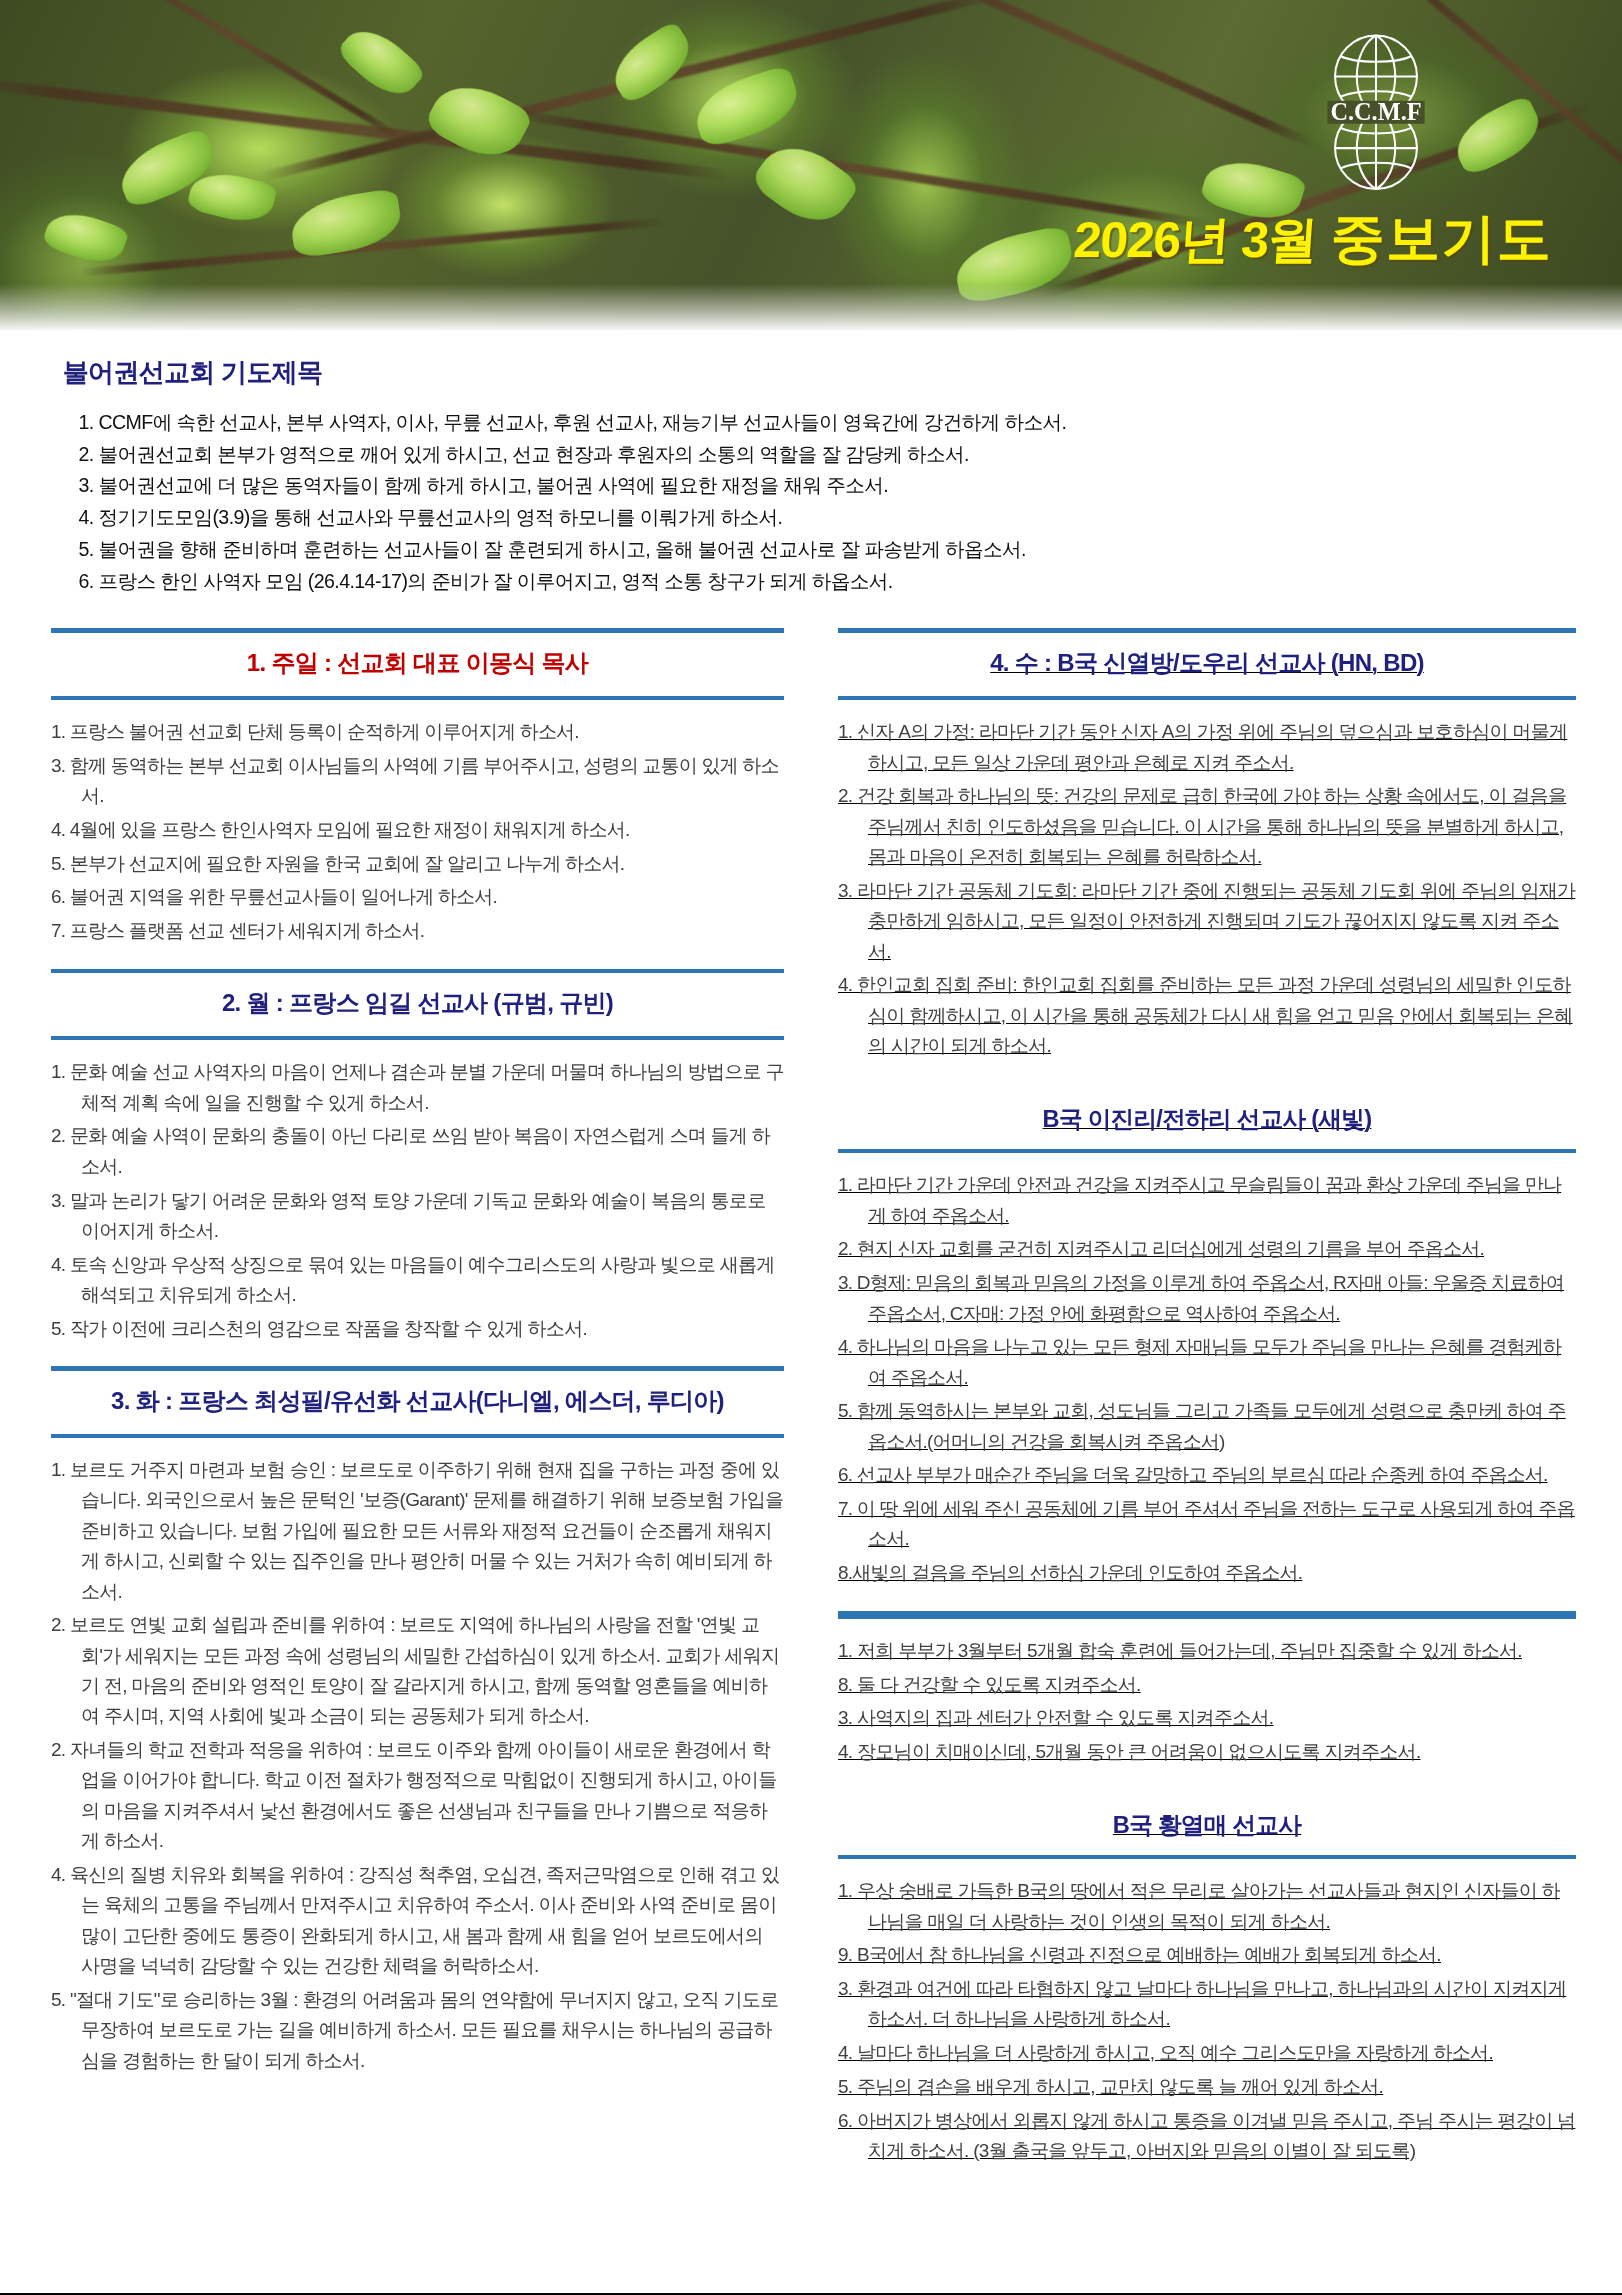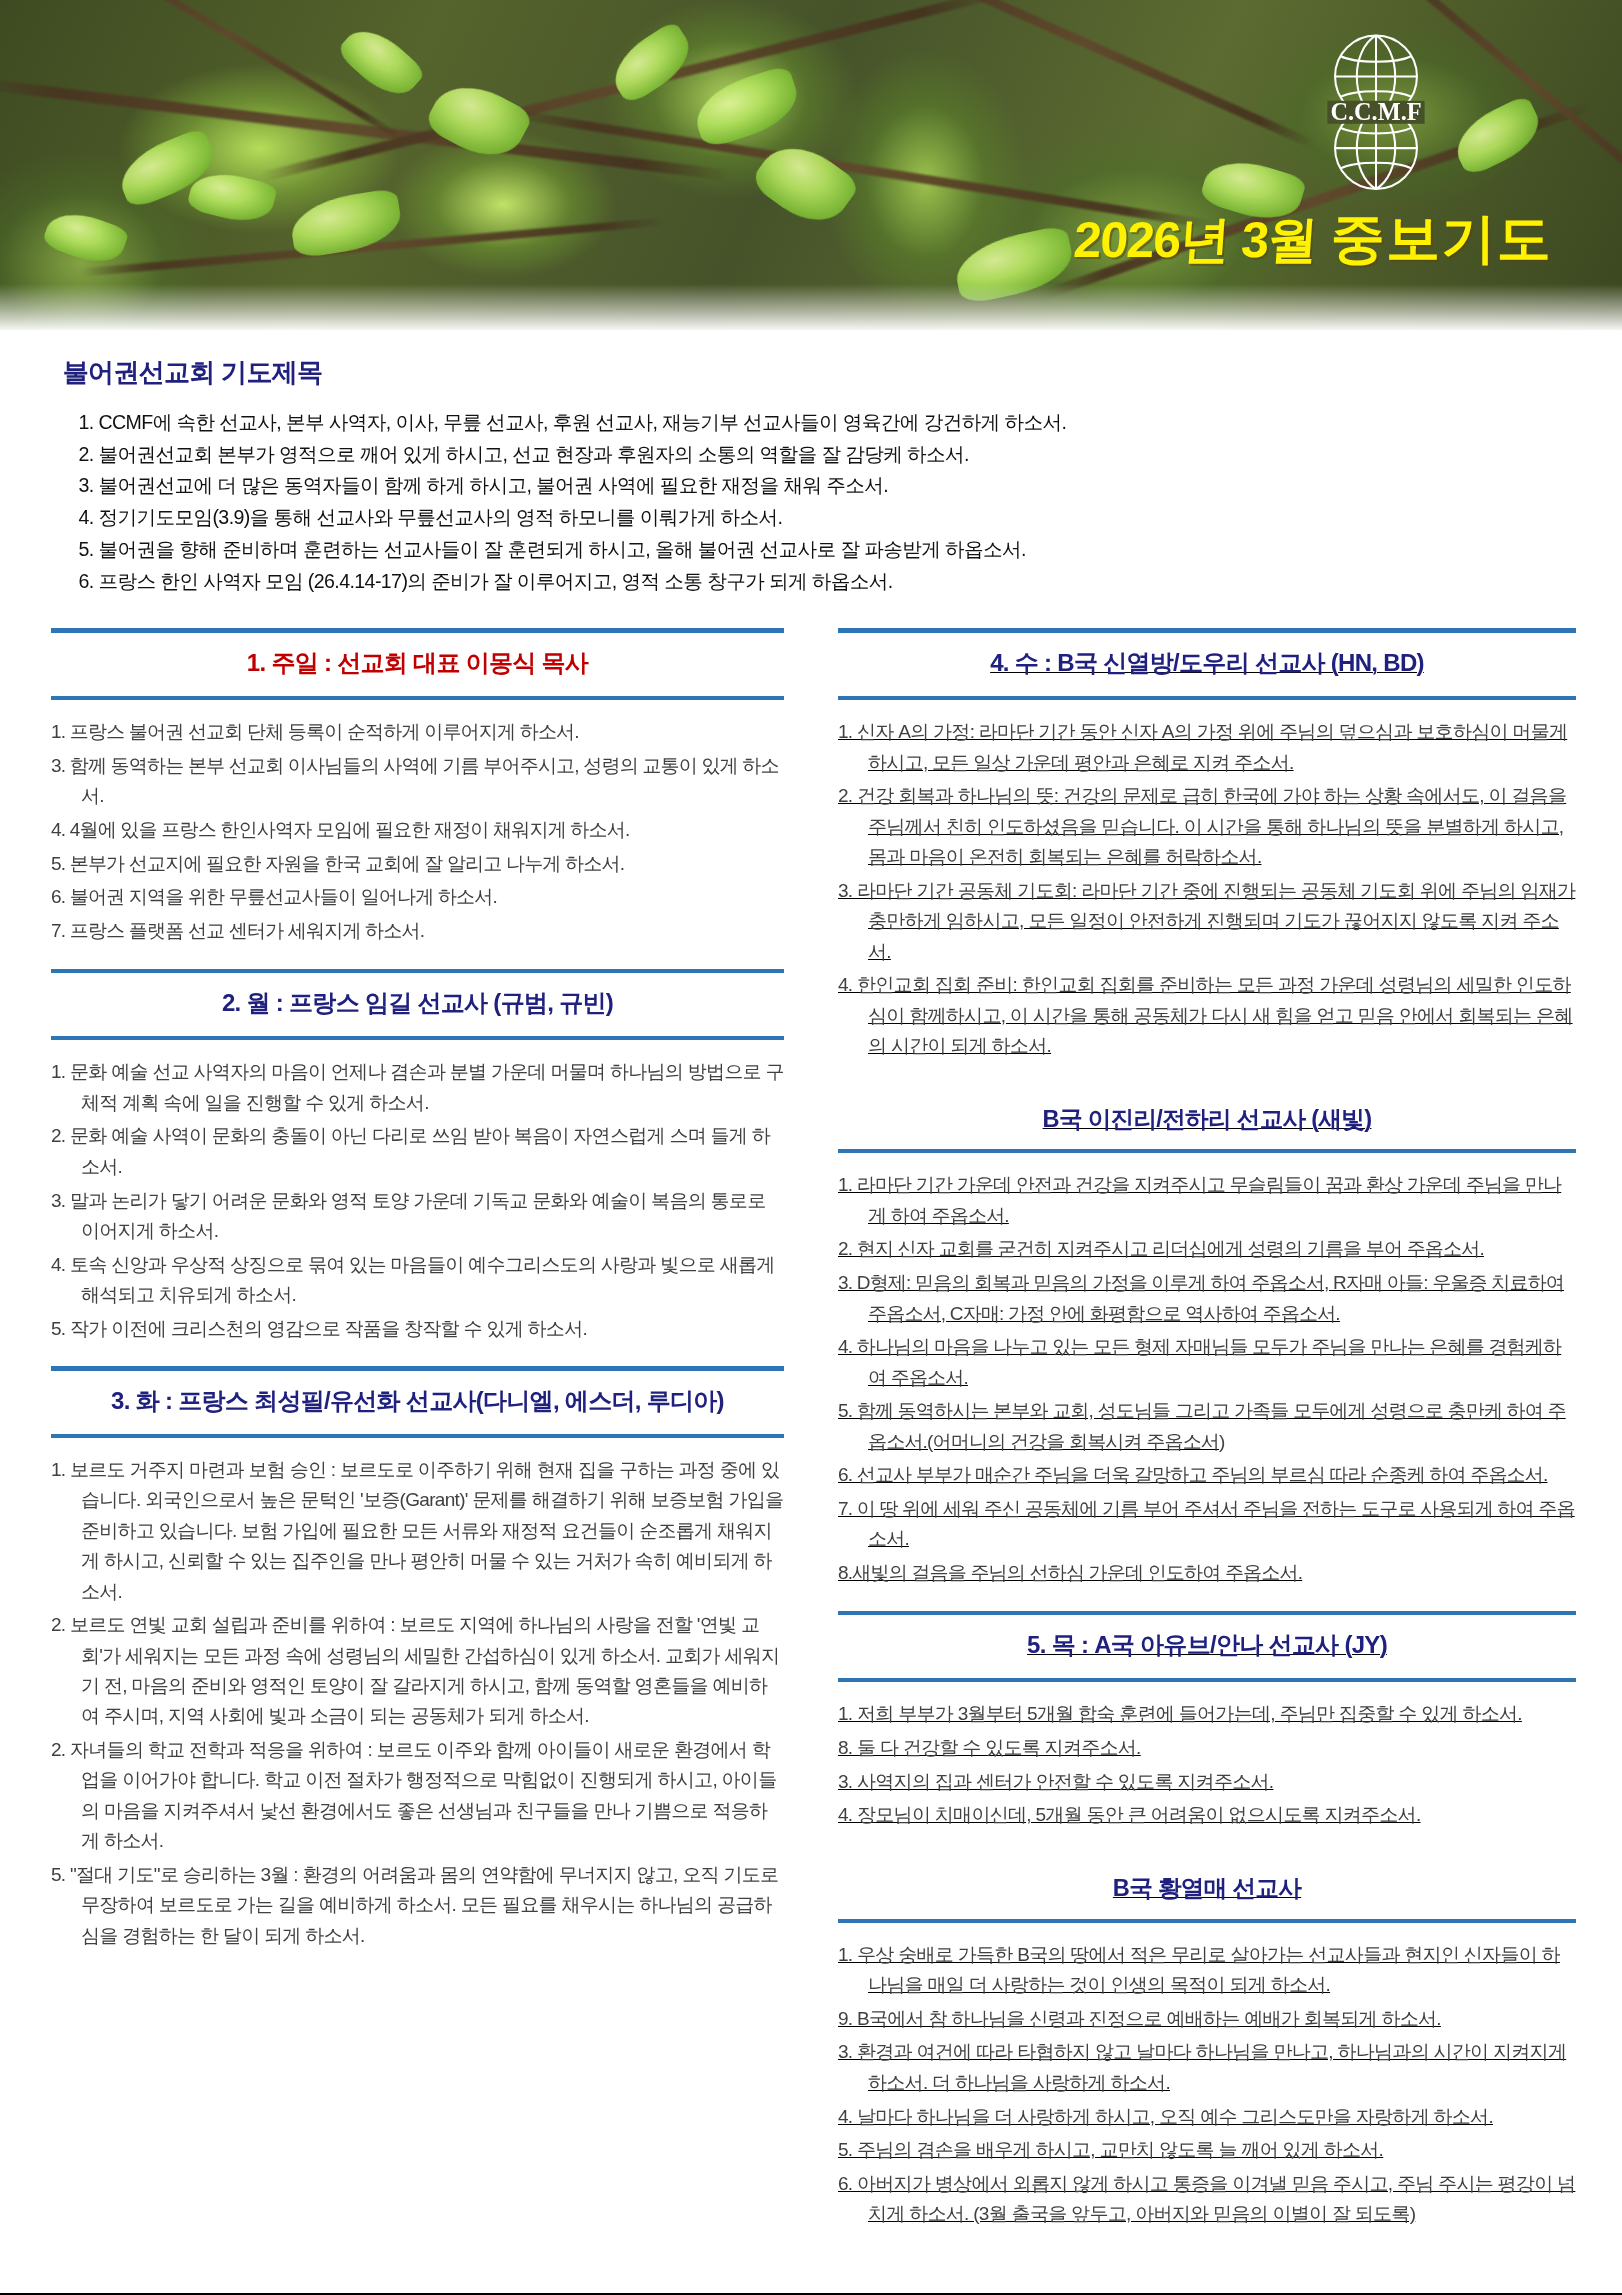--- a/index.html
+++ b/index.html
@@ -297,20 +297,21 @@
         </div>
         <div class="sec">
           <div class="rule"></div>
           <div class="sec-head navy"><span class="h-txt" style="color: rgb(32, 32, 127);">3. 화 : 프랑스 최성필/유선화 선교사(다니엘, 에스더, 루디아)</span></div>
           <div class="rule thin"></div>
           <div class="sec-body">
             <ol>
               <li>1. 보르도 거주지 마련과 보험 승인 : 보르도로 이주하기 위해 현재 집을 구하는 과정 중에 있습니다. 외국인으로서 높은 문턱인 '보증(Garant)' 문제를 해결하기 위해 보증보험 가입을 준비하고 있습니다. 보험 가입에 필요한 모든 서류와 재정적 요건들이 순조롭게 채워지게 하시고, 신뢰할 수 있는 집주인을 만나 평안히 머물 수 있는 거처가 속히 예비되게 하소서.</li>
               <li>2. 보르도 연빛 교회 설립과 준비를 위하여 : 보르도 지역에 하나님의 사랑을 전할 '연빛 교회'가 세워지는 모든 과정 속에 성령님의 세밀한 간섭하심이 있게 하소서. 교회가 세워지기 전, 마음의 준비와 영적인 토양이 잘 갈라지게 하시고, 함께 동역할 영혼들을 예비하여 주시며, 지역 사회에 빛과 소금이 되는 공동체가 되게 하소서.</li>
               <li>2. 자녀들의 학교 전학과 적응을 위하여 : 보르도 이주와 함께 아이들이 새로운 환경에서 학업을 이어가야 합니다. 학교 이전 절차가 행정적으로 막힘없이 진행되게 하시고, 아이들의 마음을 지켜주셔서 낯선 환경에서도 좋은 선생님과 친구들을 만나 기쁨으로 적응하게 하소서.</li>
+              <li>4. 육신의 질병 치유와 회복을 위하여 : 강직성 척추염, 오십견, 족저근막염으로 인해 겪고 있는 육체의 고통을 주님께서 만져주시고 치유하여 주소서. 이사 준비와 사역 준비로 몸이 많이 고단한 중에도 통증이 완화되게 하시고, 새 봄과 함께 새 힘을 얻어 보르도에서의 사명을 넉넉히 감당할 수 있는 건강한 체력을 허락하소서.</li>
               <li>5. "절대 기도"로 승리하는 3월 : 환경의 어려움과 몸의 연약함에 무너지지 않고, 오직 기도로 무장하여 보르도로 가는 길을 예비하게 하소서. 모든 필요를 채우시는 하나님의 공급하심을 경험하는 한 달이 되게 하소서.</li>
             </ol>
           </div>
         </div>
       </div>
     <div class="col right" id="right-column">
         <div class="sec">
           <div class="rule"></div>
           <div class="sec-head navy"><span class="h-txt" style="color: rgb(32, 32, 127);">4. 수 :  B국 신열방/도우리 선교사 (HN, BD)</span></div>
           <div class="rule thin"></div>
@@ -334,21 +335,20 @@
               <li>4. 하나님의 마음을 나누고 있는 모든 형제 자매님들 모두가 주님을 만나는 은혜를 경험케하여 주옵소서.</li>
               <li>5.  함께 동역하시는 본부와 교회, 성도님들 그리고 가족들 모두에게 성령으로 충만케 하여 주옵소서.(어머니의 건강을 회복시켜 주옵소서)</li>
               <li>6. 선교사 부부가 매순간 주님을 더욱 갈망하고 주님의 부르심 따라 순종케 하여 주옵소서.</li>
               <li>7. 이 땅 위에 세워 주신 공동체에 기름 부어 주셔서 주님을 전하는 도구로 사용되게 하여 주옵소서.</li>
               <li>8.새빛의 걸음을 주님의 선하심 가운데 인도하여 주옵소서.</li>
             </ol>
           </div>
         </div>
         <div class="sec">
           <div class="rule"></div>
-          <div class="sec-head navy"><span class="h-txt" style="color: rgb(32, 32, 127);">5. 목 :  A국  아유브/안나 선교사 (JY)</span></div>
           <div class="rule thin"></div>
           <div class="sec-body">
             <ol>
               <li>1. 저희 부부가 3월부터 5개월 합숙 훈련에 들어가는데, 주님만 집중할 수 있게 하소서.</li>
               <li>8. 둘 다 건강할 수 있도록 지켜주소서.</li>
               <li>3. 사역지의 집과 센터가 안전할 수 있도록 지켜주소서.</li>
               <li>4. 장모님이 치매이신데, 5개월 동안 큰 어려움이 없으시도록 지켜주소서.</li>
             </ol>
           </div>
         </div>

